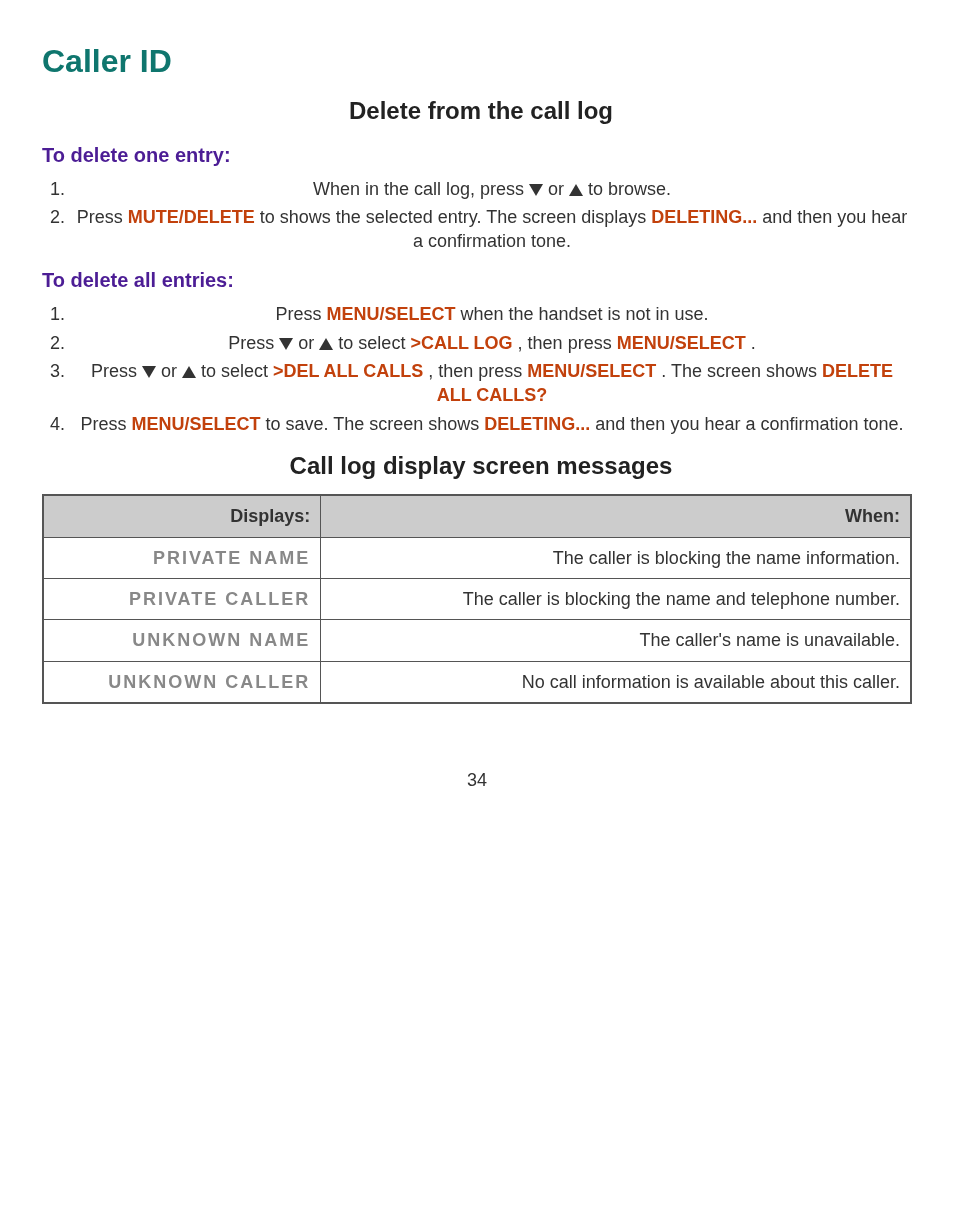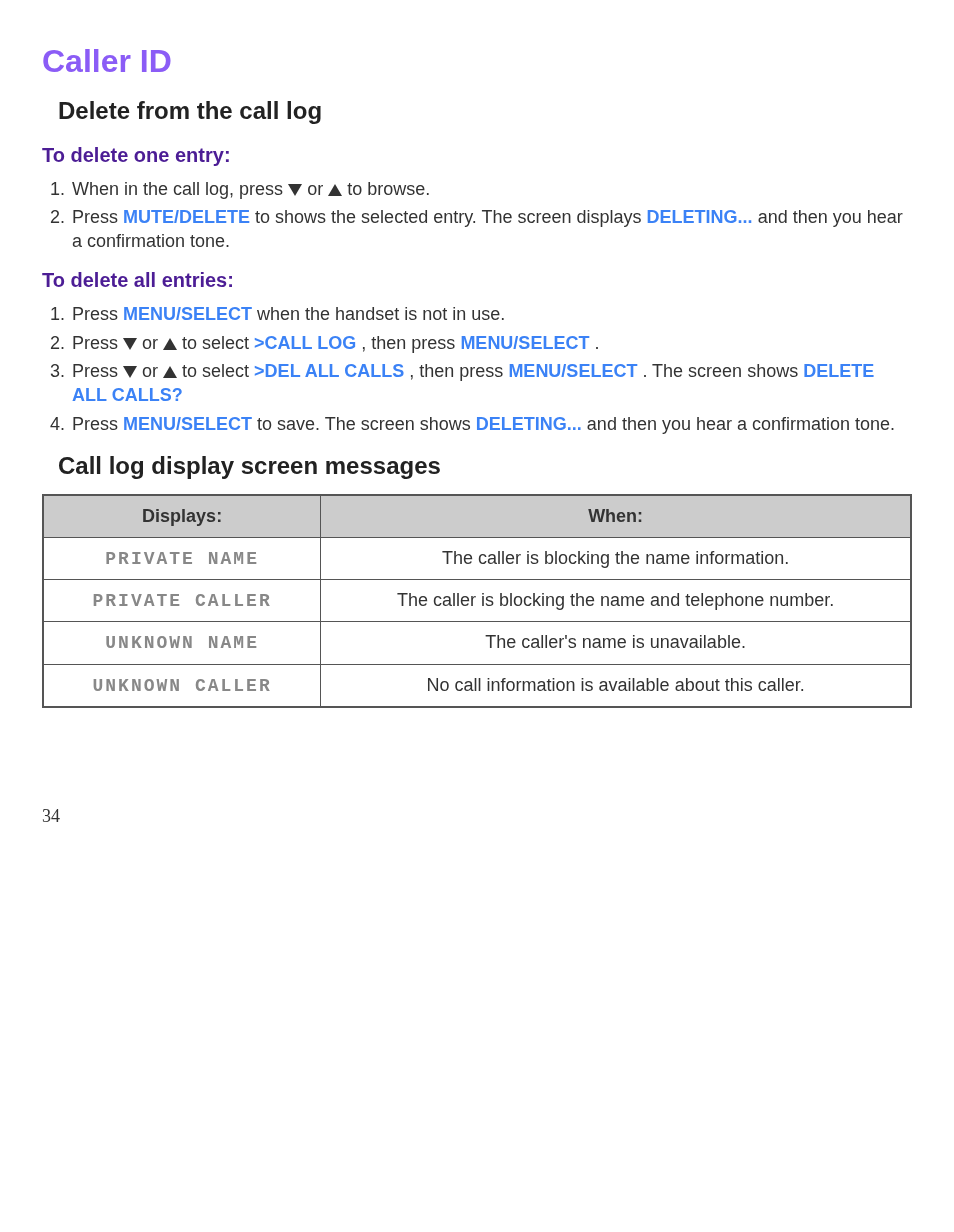--- a/index.html
+++ b/index.html
@@ -7,50 +7,52 @@
       color: #333;
       max-width: 870px;
       margin: 0 auto;
       padding: 40px;
       font-size: 18px;
       line-height: 1.35;
     }
     h1 {
       font-size: 32px;
       font-weight: bold;
-      color: #8b5cf6;
+      color: #0f766e;
       margin: 0 0 12px 0;
     }
     h2 {
       font-size: 24px;
       font-weight: bold;
       color: #222;
-      margin: 10px 0 12px 16px;
+      margin: 10px 0 12px 8px;
+      text-align: center;
     }
     h3 {
       font-size: 20px;
       font-weight: bold;
       color: #4c1d95;
       margin: 14px 0 8px 0;
     }
     ol {
       margin: 4px 0 14px 0;
       padding-left: 28px;
+      text-align: center;
     }
     ol li {
       margin: 4px 0;
       padding-left: 2px;
       color: #333;
     }
     .smallcaps {
       font-variant: small-caps;
       font-weight: bold;
     }
     strong {
-      color: #3b82f6;
+      color: #c2410c;
     }
     .triangle-down, .triangle-up {
       display: inline-block;
       vertical-align: middle;
       width: 0;
       height: 0;
     }
     .triangle-down {
       border-left: 7px solid transparent;
       border-right: 7px solid transparent;
@@ -63,52 +65,51 @@
     }
     table {
       width: 100%;
       border-collapse: collapse;
       border: 2px solid #555;
       margin-top: 10px;
     }
     th, td {
       border: 1px solid #555;
       padding: 8px 10px;
-      text-align: center;
+      text-align: right;
       vertical-align: top;
     }
     th {
       background: #ccc;
       font-weight: bold;
       color: #333;
     }
     td.displays-cell {
       width: 32%;
     }
     .lcd {
-      font-family: Liberation Mono, monospace;
+      font-family: Liberation Sans, sans-serif;
       letter-spacing: 2px;
       color: #888;
       font-weight: bold;
     }
     .lcd-prefix {
       font-family: "Courier New", monospace;
       color: #888;
       letter-spacing: 2px;
       font-weight: bold;
     }
     .sub {
       color: #333;
       font-size: 18px;
     }
     .page-number {
-      text-align: left;
-      margin-top: 96px;
-      color: #333;
-      font-family: Liberation Serif, serif;
+      text-align: center;
+      margin-top: 64px;
+      color: #333;
     }
   </style>
 </head>
 <body>
 
 <h1>Caller ID</h1>
 
 <h2>Delete from the call log</h2>
 
 <h3>To delete one entry:</h3>

